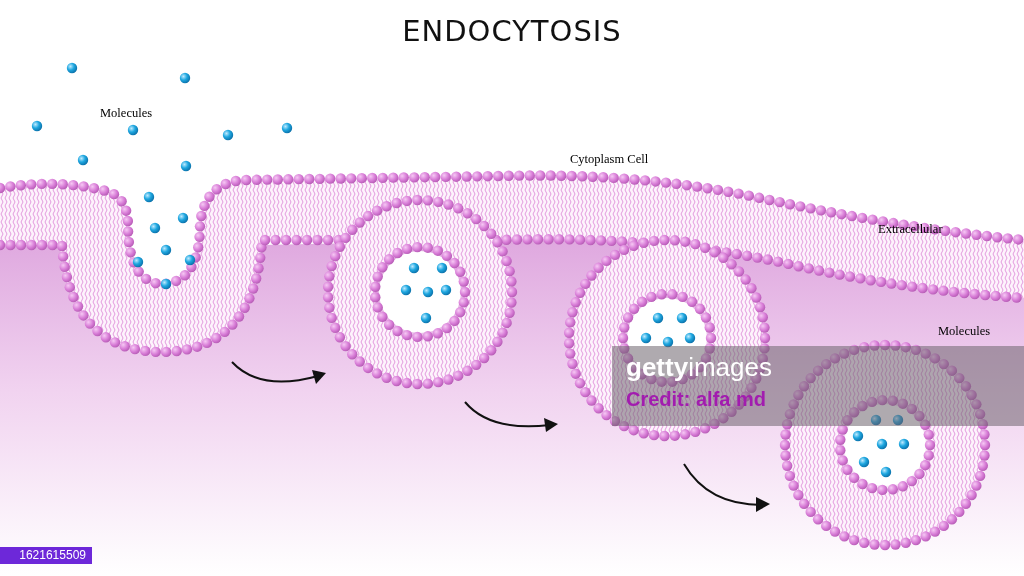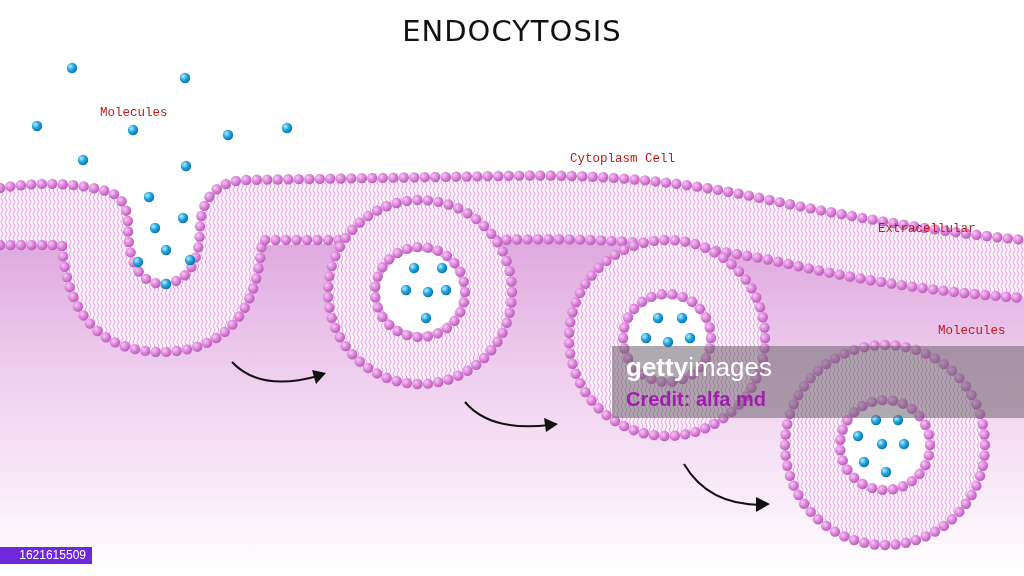--- a/index.html
+++ b/index.html
@@ -1,20 +1,20 @@
 <!DOCTYPE html>
 <html><head>
 <meta charset="utf-8">
 <style>
   html,body{margin:0;padding:0;}
   body{width:1024px;height:576px;overflow:hidden;background:#fff;font-family:"DejaVu Sans","Liberation Sans",sans-serif;position:relative;}
   #stage{position:absolute;left:0;top:0;width:1024px;height:576px;}
   .title{position:absolute;left:0;width:1024px;top:14px;text-align:center;font-size:29px;letter-spacing:1px;color:#111;font-family:"DejaVu Sans",sans-serif;}
-  .lbl{position:absolute;font-size:12.5px;color:#b91c1c;font-family:Liberation Mono, monospace;}
-  .wm{position:absolute;left:612px;top:346px;width:412px;height:72px;background:rgba(110,100,110,0.55);}
+  .lbl{position:absolute;font-size:12.5px;color:#000000;font-family:Liberation Serif, serif;}
+  .wm{position:absolute;left:612px;top:346px;width:412px;height:80px;background:rgba(110,100,110,0.55);}
   .wm .logo{position:absolute;left:14px;top:6px;font-size:26px;color:#fff;font-family:"Liberation Sans",sans-serif;}
   .wm .logo b{font-weight:bold;}
   .wm .credit{position:absolute;left:14px;top:42px;font-size:20px;color:#a21caf;font-weight:bold;font-family:"Liberation Sans",sans-serif;}
   .idtag{position:absolute;left:0;top:547px;width:92px;height:17px;background:#6d28d9;color:#fff;font-size:12px;line-height:17px;text-align:right;padding-right:6px;box-sizing:border-box;font-family:"Liberation Sans",sans-serif;}
 </style>
 </head>
 <body>
 
 <div id="stage">
   <svg width="1024" height="576" viewBox="0 0 1024 576" xmlns="http://www.w3.org/2000/svg">

